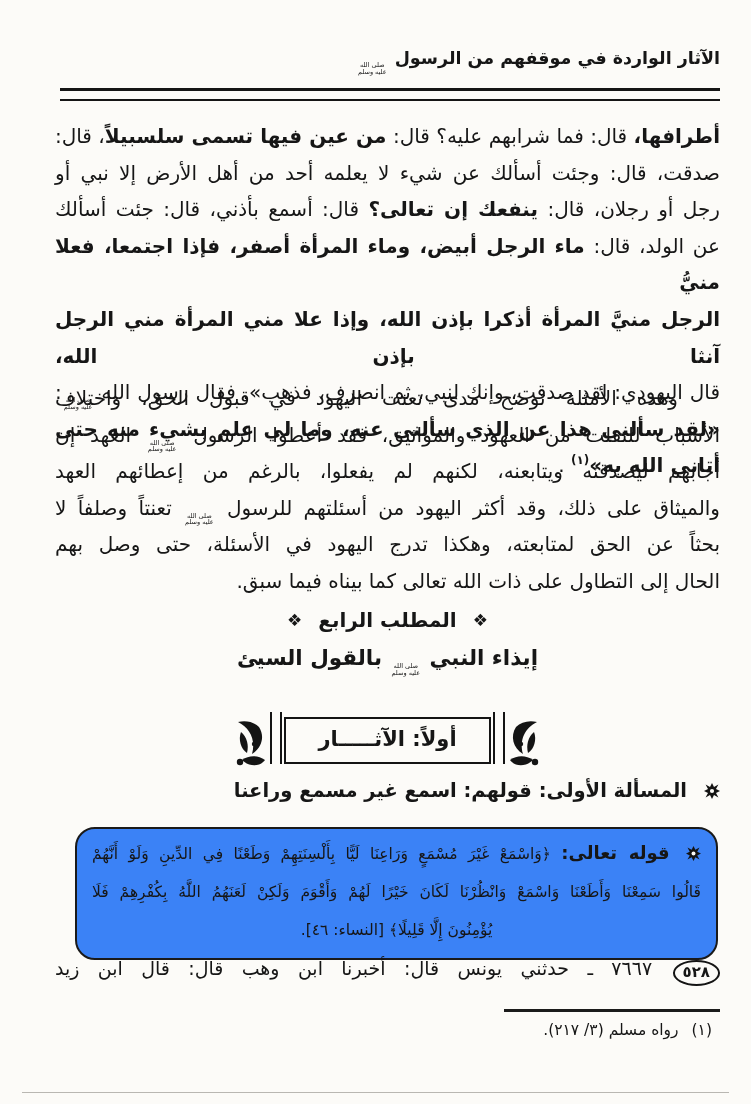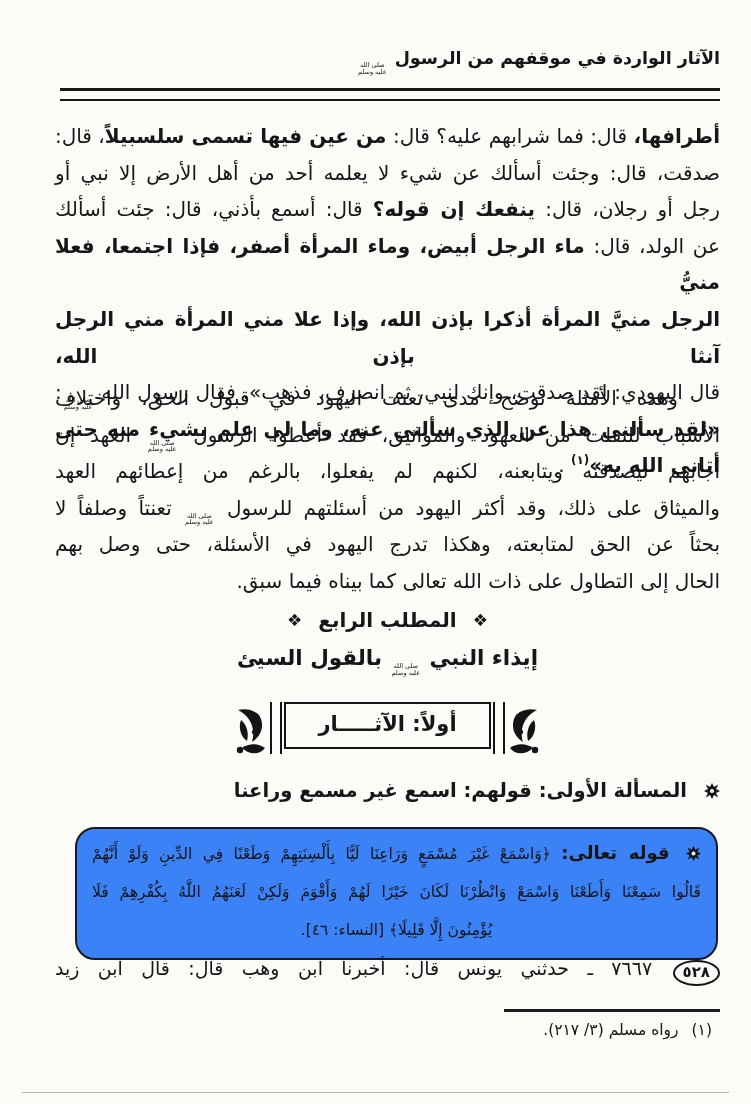--- a/index.html
+++ b/index.html
@@ -39,21 +39,21 @@
   .bd{font-weight:bold;}
   sup{font-size:12px; line-height:0;}
   
   .heading1{
     text-align:center; font-weight:bold; font-size:20px;
   }
   .heading1 .diamond{margin:0 9px; font-size:17px; vertical-align:1px;}
   .heading2{text-align:center; font-weight:bold; font-size:21.5px;}
   
   .athar-row{
-    display:flex; align-items:flex-start; justify-content:center; gap:2px; direction:ltr;
+    display:flex; align-items:flex-end; justify-content:center; gap:2px; direction:ltr;
     height:62px;
   }
   .vbars{width:8px; height:52px; border-left:2px solid #141414; border-right:2px solid #141414;}
   .athar-box{
     border:2.5px solid #141414; background:#fcfbf8;
     padding:8px 32px 11px; font-weight:bold; font-size:21px; direction:rtl;
   }
   .flourish{display:block;}
   .orn-left{transform:translateY(6px) scaleX(-1);}
   .orn-right{transform:translateY(6px);}
@@ -110,21 +110,21 @@
         <span>عليه وسلم</span>
       </span></div>
   <div class="header-rule">
     <div class="dline short"></div>
     <div class="dline long"></div>
   </div>
 
   <div class="textcol" style="top:118px">
       <div class="bline"><span class="bd">أطرافها،</span><span> قال: فما شرابهم عليه؟ قال: </span><span class="bd">من عين فيها تسمى سلسبيلاً</span><span>، قال:</span></div>
       <div class="bline"><span>صدقت، قال: وجئت أسألك عن شيء لا يعلمه أحد من أهل الأرض إلا نبي أو</span></div>
-      <div class="bline"><span>رجل أو رجلان، قال: </span><span class="bd">ينفعك إن قوله؟</span><span> قال: أسمع بأذني، قال: جئت أسألك</span></div>
+      <div class="bline"><span>رجل أو رجلان، قال: </span><span class="bd">ينفعك إن تعالى؟</span><span> قال: أسمع بأذني، قال: جئت أسألك</span></div>
       <div class="bline"><span>عن الولد، قال: </span><span class="bd">ماء الرجل أبيض، وماء المرأة أصفر، فإذا اجتمعا، فعلا منيُّ</span></div>
       <div class="bline"><span class="bd">الرجل منيَّ المرأة أذكرا بإذن الله، وإذا علا مني المرأة مني الرجل آنثا بإذن الله،</span></div>
       <div class="bline"><span>قال اليهودي: لقد صدقت، وإنك لنبي، ثم انصرف، فذهب». فقال رسول الله <span class="saw">
             <span>صلى الله</span>
             <span>عليه وسلم</span>
           </span>:</span></div>
       <div class="bline lastline"><span class="bd">«لقد سألني هذا عن الذي سألني عنه، وما لي علم بشيء منه حتى أتاني الله به»</span><sup class="bd">(١)</sup><span> .</span></div>
     </div>
 
   <div class="textcol" style="top:380px">

